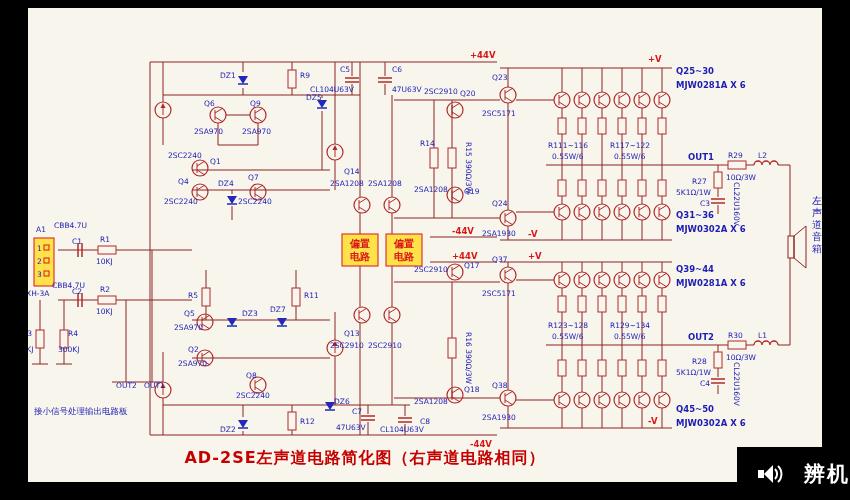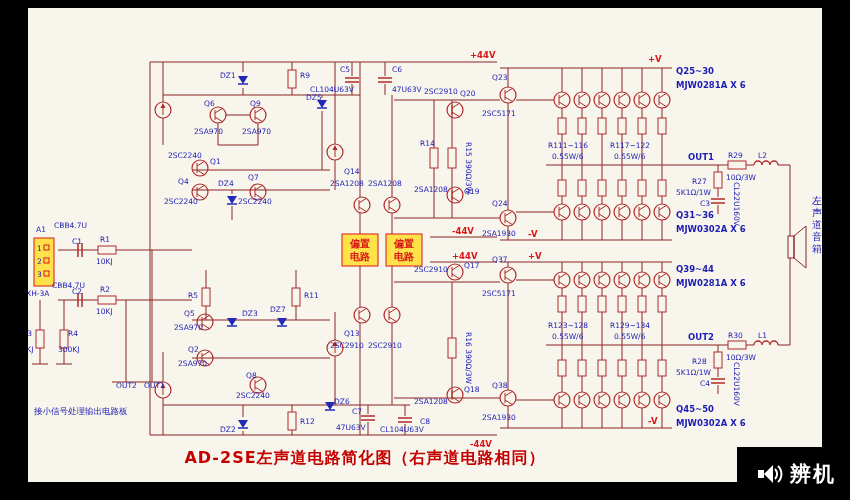--- a/index.html
+++ b/index.html
@@ -10,21 +10,21 @@
   svg text{font-family:"DejaVu Sans",sans-serif;}
   .lb{font-size:7.5px;fill:#1c1cb4;}
   .lb9{font-size:8.5px;fill:#1c1cb4;}
   .lb10{font-size:10px;fill:#1c1cb4;}
   .lbb{font-size:8.5px;font-weight:bold;fill:#1c1cb4;}
   .lr{font-size:8.5px;font-weight:bold;fill:#d81616;}
   .bias{font-size:10px;font-weight:bold;fill:#d81616;}
   .title{position:absolute;left:105px;top:448px;width:520px;text-align:center;
          font-weight:bold;font-size:16px;letter-spacing:1px;color:#c40000;}
   .logo-box{position:absolute;right:0;top:447px;width:113px;height:53px;background:#000;
-            display:flex;align-items:center;gap:7px;padding-left:20px;box-sizing:border-box;}
+            display:flex;align-items:center;gap:7px;padding-left:20px;box-sizing:border-box;justify-content:space-between;}
   .logo-text{color:#fff;font-size:21px;font-weight:bold;letter-spacing:2px;}
 </style>
 </head>
 <body>
 
 <div class="frame">
   <div class="canvas">
     <svg id="cv" width="794" height="474" viewBox="28 8 794 474">
         <line x1="150" y1="62" x2="497" y2="62" stroke="#8d2424" stroke-width="1"></line>
         <line x1="150" y1="435" x2="497" y2="435" stroke="#8d2424" stroke-width="1"></line>

